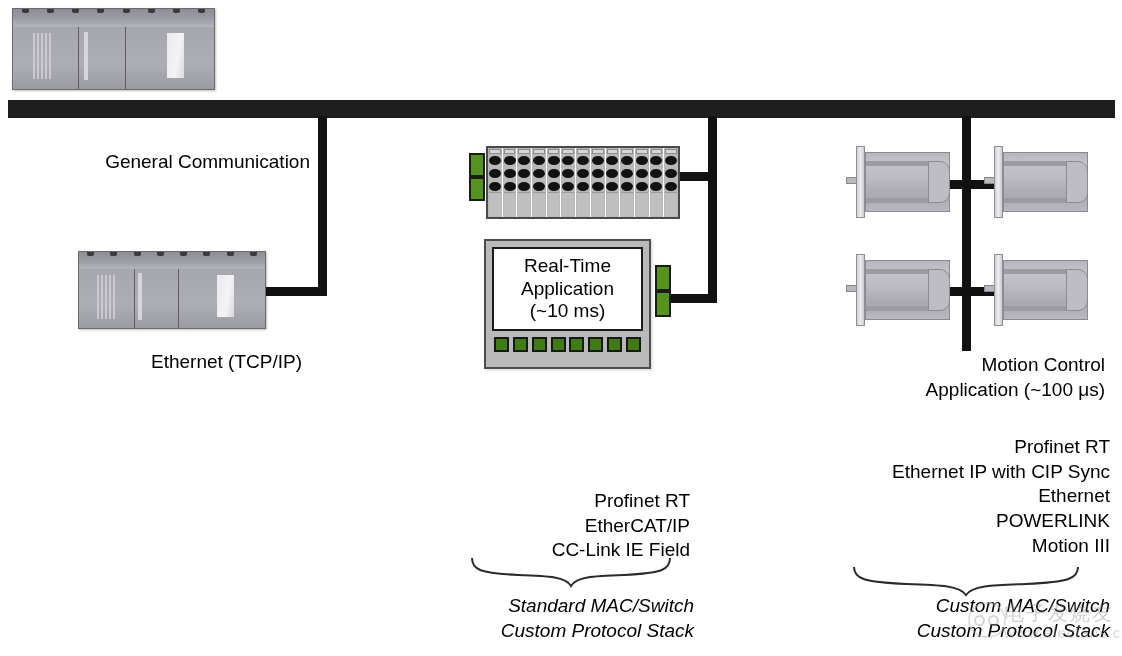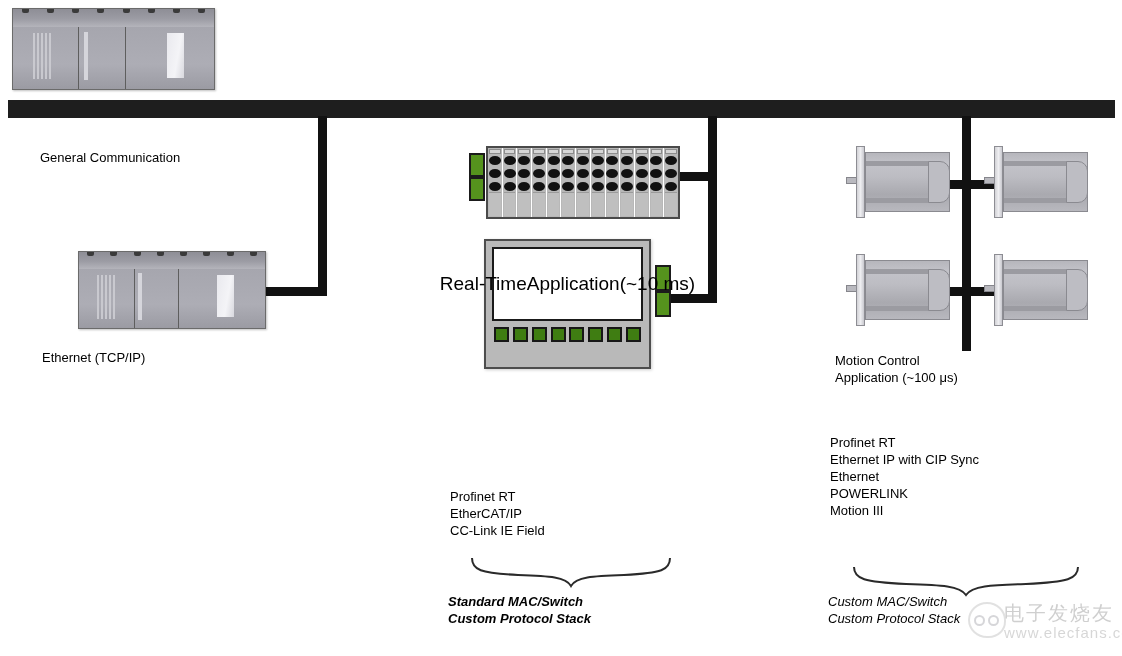--- a/index.html
+++ b/index.html
@@ -147,25 +147,25 @@
   .rtbox {
     box-sizing: border-box;
     border: 2px solid #4d4d4d;
     background: #b9b9b9;
     padding: 6px;
     box-shadow: 1px 1px 3px rgba(0,0,0,0.2);
   }
   .rt-screen {
     box-sizing: border-box;
     width: 100%;
-    height: 74px;
+    height: 84px;
     background: #ffffff;
     border: 2px solid #1a1a1a;
     display: flex;
-    flex-direction: row;
+    flex-direction: column;
     align-items: center;
     justify-content: center;
     line-height: 1.18;
   }
   .rt-screen span {
     font-size: 19px;
     white-space: nowrap;
   }
   .rt-leds {
     margin-top: 6px;
@@ -222,22 +222,22 @@
     width: 22px;
     background: #bdbdc3;
     border: 1px solid #8a8a90;
     border-radius: 0 10px 10px 0;
     box-sizing: border-box;
   }
 
   
   .label {
     position: absolute;
-    text-align: left;
-    font-size: 13px;
+    text-align: right;
+    font-size: 19px;
     line-height: 1.3;
     white-space: nowrap;
   }
   .label.italic { font-style: italic; }
 
   
   .watermark {
     position: absolute;
     pointer-events: none;
     opacity: 0.42;
@@ -531,21 +531,21 @@
   <div class="label" style="left:450px; top:489px; width:240px;">
     <div>Profinet RT</div>
     <div>EtherCAT/IP</div>
     <div>CC-Link IE Field</div>
   </div>
 
   <svg class="abs" style="left:470px; top:556px; width:202px; height:32px;" viewBox="0 0 202 32" preserveAspectRatio="none">
     <path d="M2,2 C2,14 10,17 48,19 C80,20 96,21 101,30 C106,21 122,20 154,19 C192,17 200,14 200,2" fill="none" stroke="#2a2a2a" stroke-width="2"></path>
   </svg>
 
-  <div class="label italic" style="left:448px; top:594px; width:246px;font-weight:bold;">
+  <div class="label italic" style="left:448px; top:594px; width:246px;">
     <div>Standard MAC/Switch</div>
     <div>Custom Protocol Stack</div>
   </div>
 
   <div class="label" style="left:830px; top:435px; width:280px;">
     <div>Profinet RT</div>
     <div>Ethernet IP with CIP Sync</div>
     <div>Ethernet</div>
     <div>POWERLINK</div>
     <div>Motion III</div>

